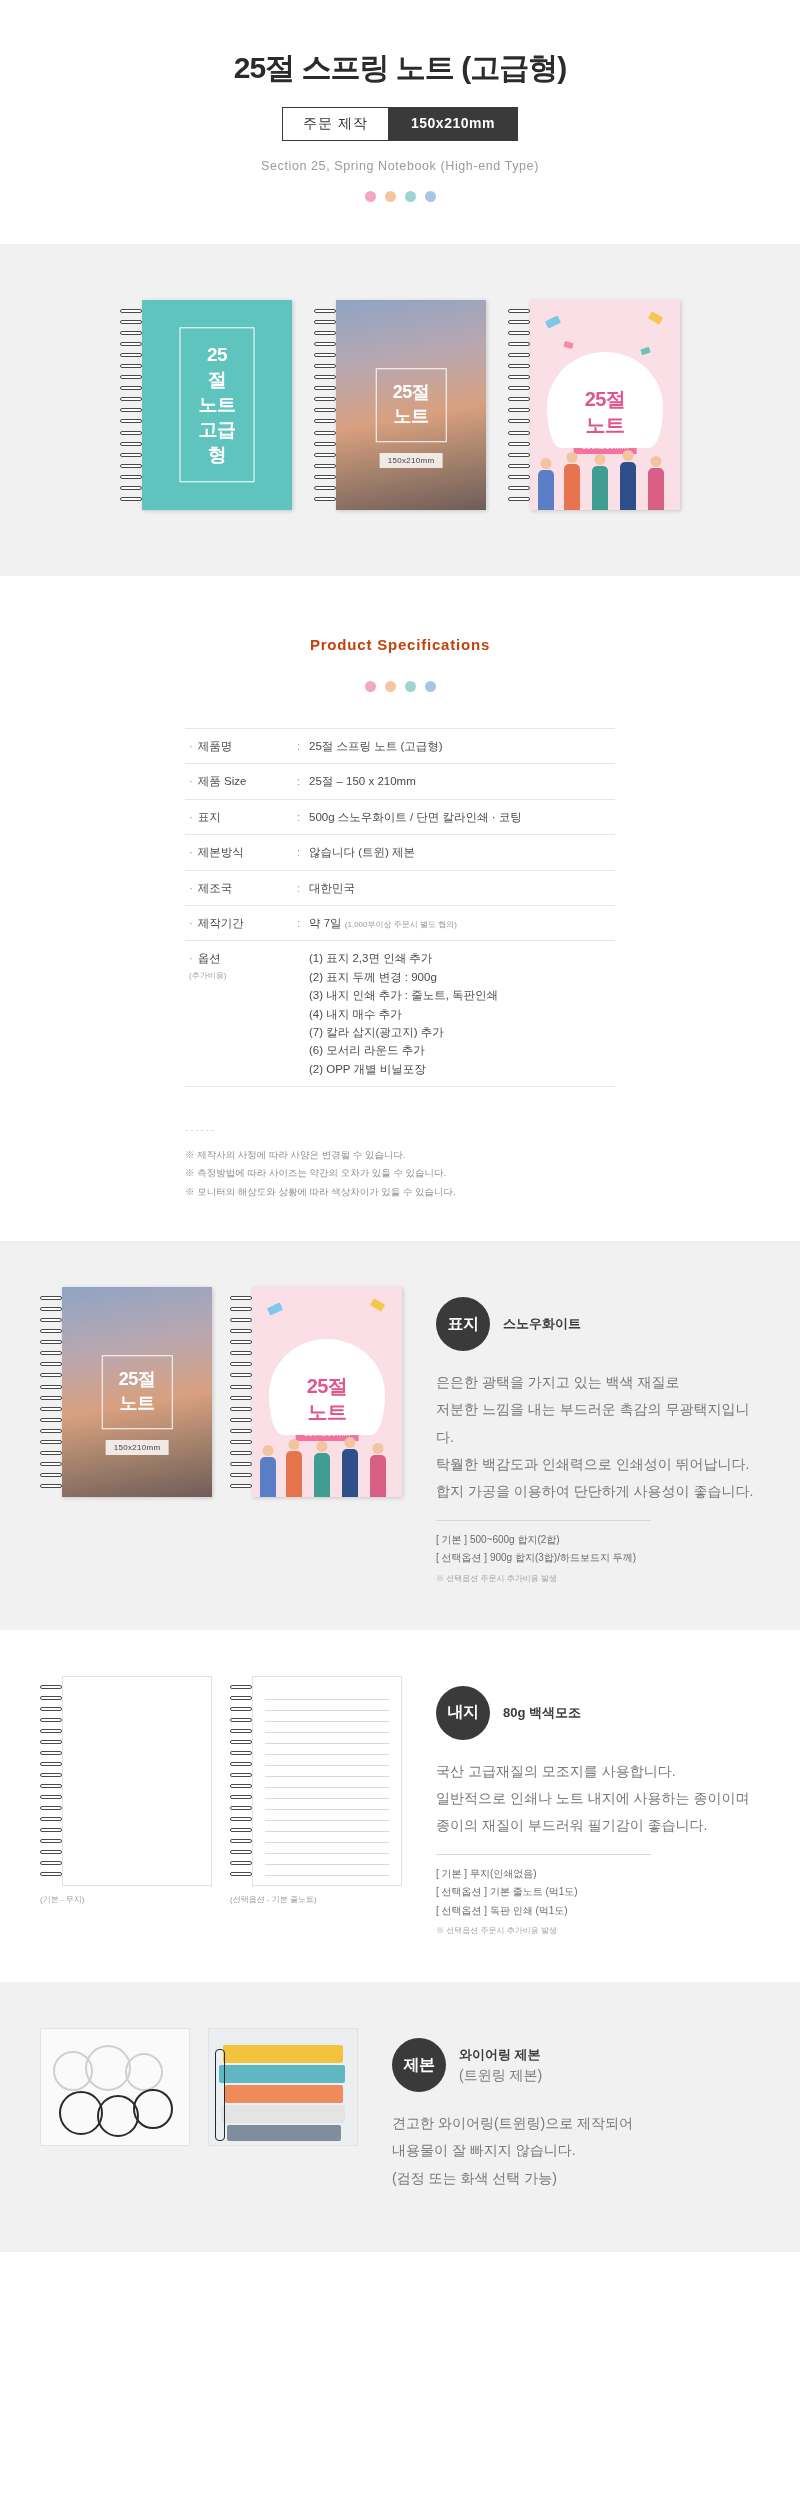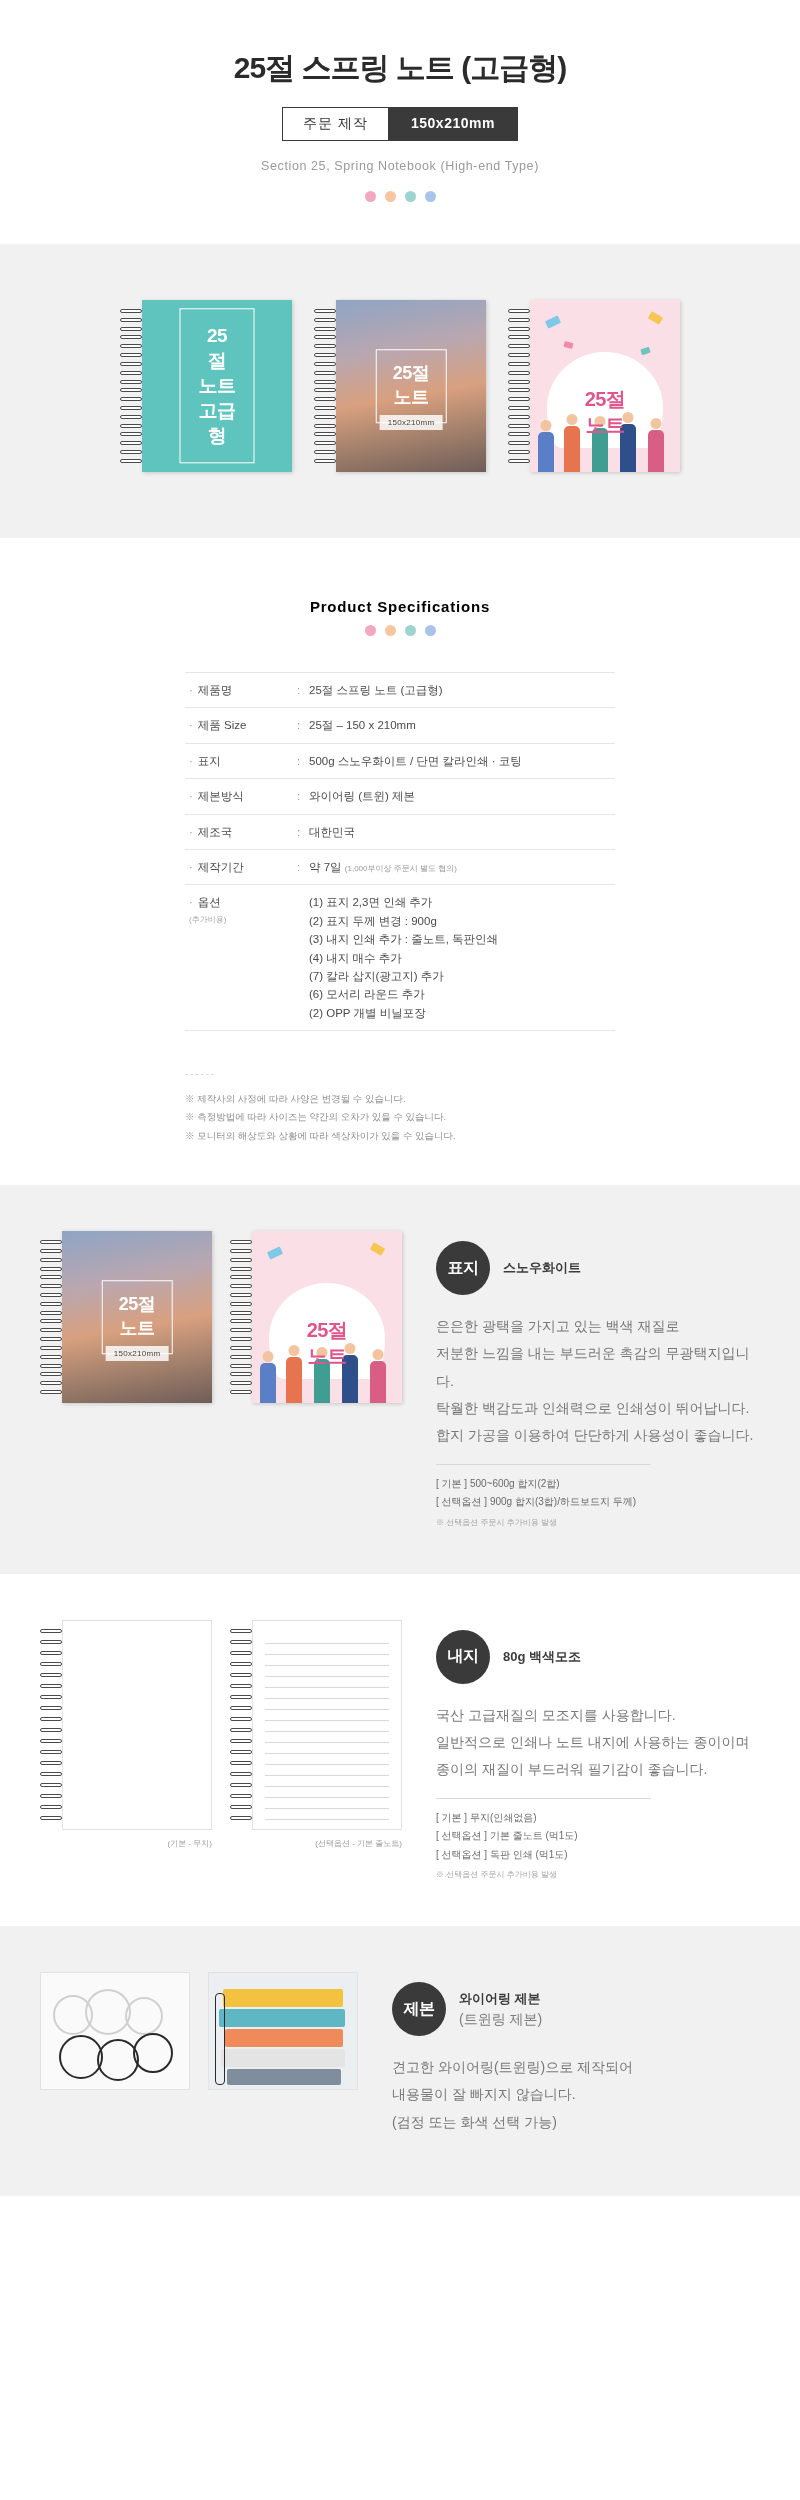--- a/index.html
+++ b/index.html
@@ -75,21 +75,21 @@
     padding: 9px 0;
   }
   .ring {
     width: 22px; height: 4px;
     border: 1.6px solid #4a4a4a;
     border-radius: 3px;
     background: #fff;
   }
   .cover {
     width: 150px;
-    height: 172px;
+    height: 210px;
     position: relative;
     overflow: hidden;
     box-shadow: 1px 1px 4px rgba(0,0,0,0.18);
   }
   .cover.teal { background: #5ec4bd; }
   .cover.sunset {
     background: linear-gradient(170deg,#8fa4c4 0%, #b9a7b0 30%, #d8a07f 55%, #a7836d 75%, #6f5d58 100%);
   }
   .cover.pink { background: #fbdfe7; }
 
@@ -150,23 +150,23 @@
   .confetti { position: absolute; border-radius: 1px; }
 
   
   .spec {
     background: #ffffff;
     padding: 60px 0 40px;
     text-align: center;
   }
   .spec h2 {
     font-size: 15px;
-    color: #000000;
+    color: #c2410c;
     letter-spacing: 0.8px;
-    margin-bottom: 10px;
+    margin-bottom: 28px;
     font-weight: bold;
   }
   .spec-table {
     margin: 36px auto 0;
     width: 430px;
     text-align: left;
     border-collapse: collapse;
     font-size: 11.5px;
     color: #4a4a4a;
   }
@@ -242,21 +242,21 @@
     position: relative;
   }
   .lines { position: absolute; left: 12px; right: 12px; top: 22px; }
   .lines div { height: 1px; background: #d9d9d9; margin-bottom: 10px; }
   .sample-cap {
     text-align: center;
     font-size: 8px;
     color: #9a9a9a;
     margin-top: 8px;
   }
-  .sample-col { display: flex; flex-direction: column; align-items: flex-end; }
+  .sample-col { display: flex; flex-direction: column; align-items: flex-start; }
 
   
   .photo {
     width: 150px; height: 118px;
     border: 1px solid #e3e3e3;
     position: relative;
     overflow: hidden;
     background: #fafafa;
   }
   .coil {
@@ -432,21 +432,21 @@
         <td>25절 – 150 x 210mm</td>
       </tr>
       <tr>
         <td class="td-key"><span class="bullet">·</span><span>표지</span></td>
         <td class="td-colon">:</td>
         <td>500g 스노우화이트 / 단면 칼라인쇄 · 코팅</td>
       </tr>
       <tr>
         <td class="td-key"><span class="bullet">·</span><span>제본방식</span></td>
         <td class="td-colon">:</td>
-        <td>와이어링 (트윈) 제본</td>
+        <td>않습니다 (트윈) 제본</td>
       </tr>
       <tr>
         <td class="td-key"><span class="bullet">·</span><span>제조국</span></td>
         <td class="td-colon">:</td>
         <td>대한민국</td>
       </tr>
       <tr>
         <td class="td-key"><span class="bullet">·</span><span>제작기간</span></td>
         <td class="td-colon">:</td>
         <td>

